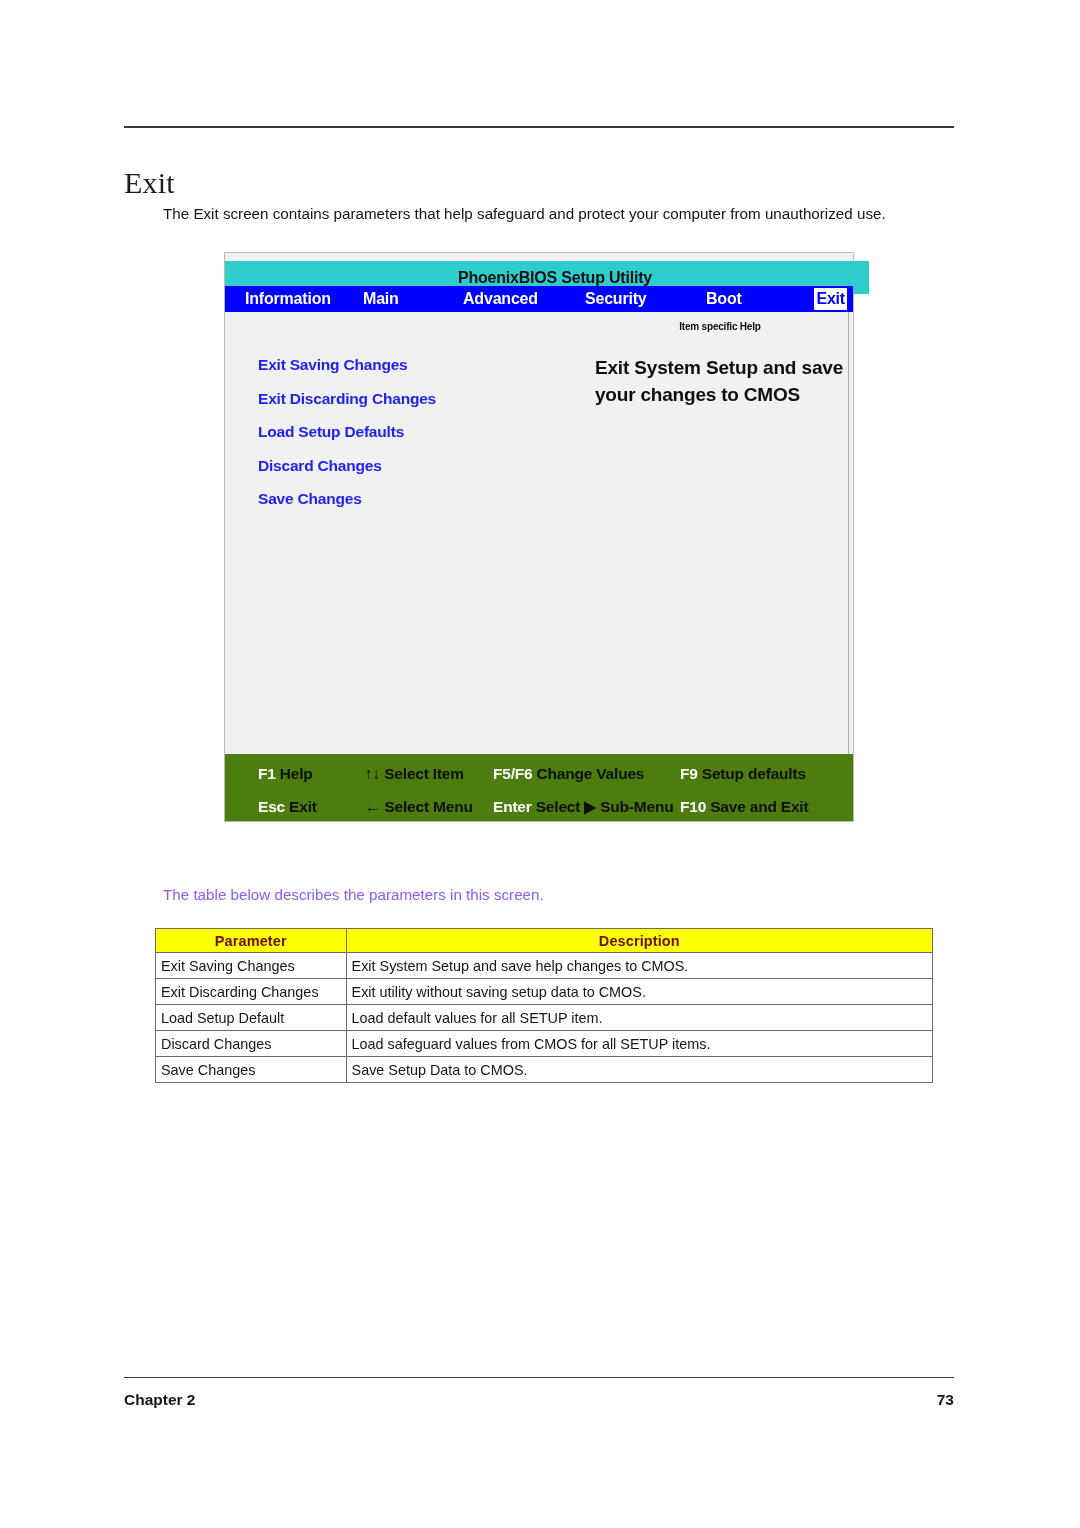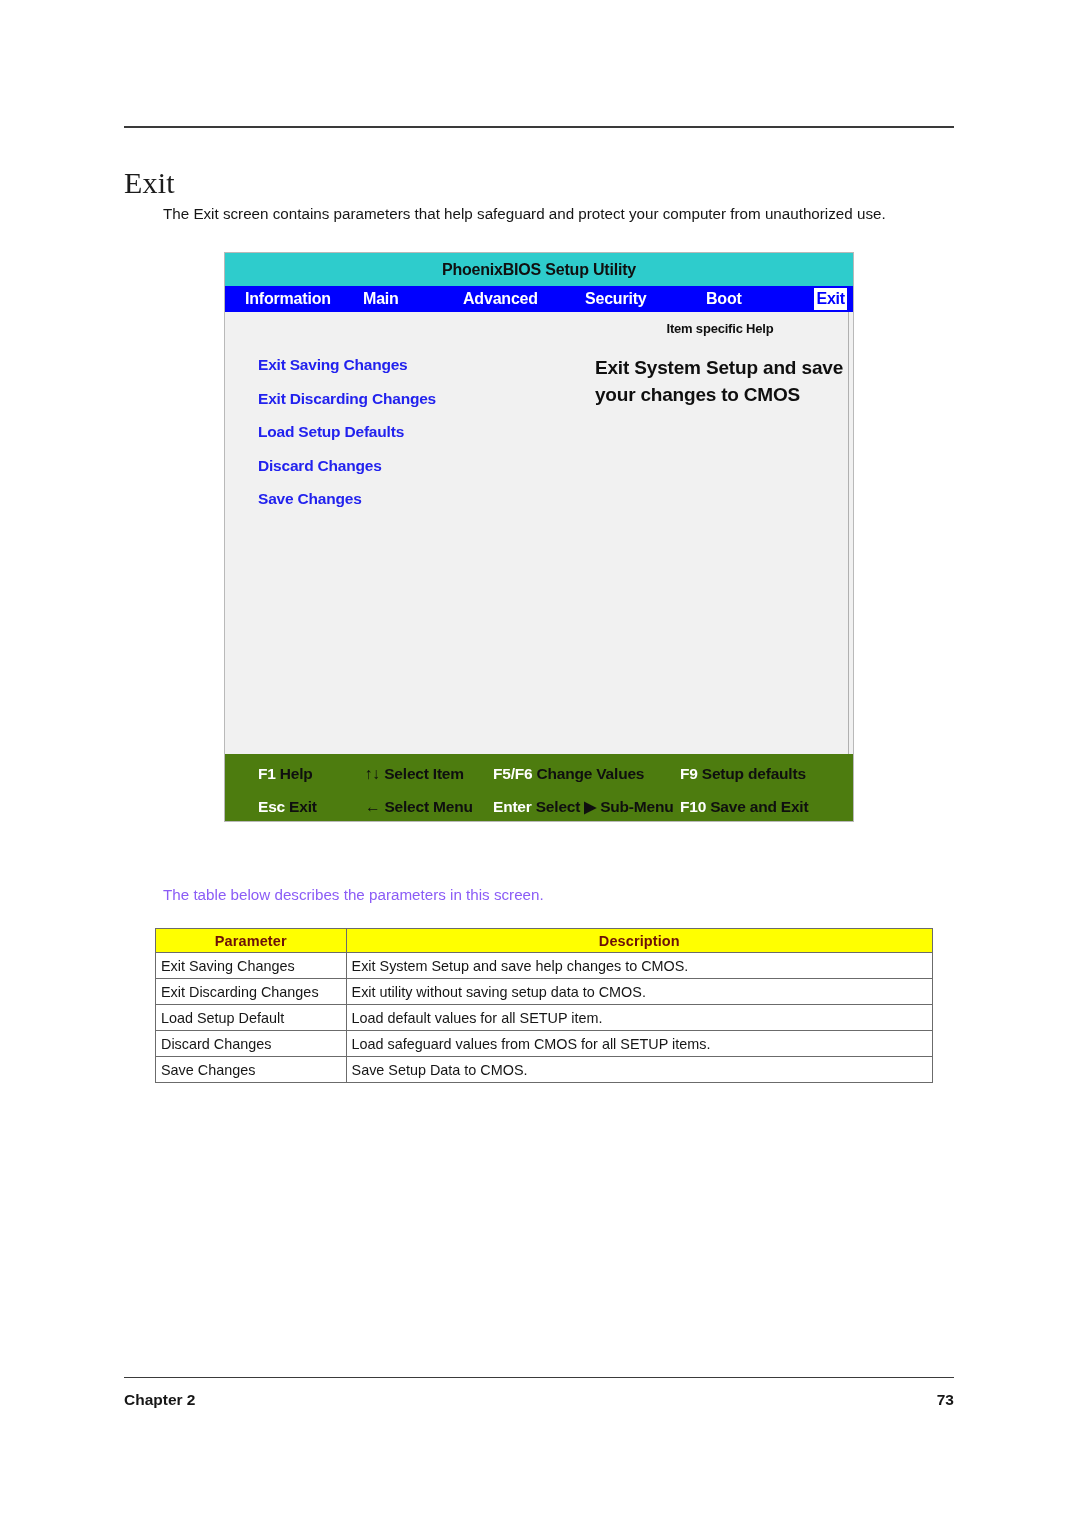--- a/index.html
+++ b/index.html
@@ -72,27 +72,28 @@
     width: 630px;
     height: 570px;
     background: #f1f1f1;
     border: 1px solid #b9b9b9;
     box-sizing: border-box;
     font-family: "Liberation Sans", sans-serif;
   }
 
   .bios-titlebar {
     position: absolute;
-    left: 0; top: 0;
+    left: 0; top: 8px;
     width: 100%;
     height: 33px;
     background: #2ecccc;
     display: flex;
     align-items: center;
     justify-content: center;
+    padding-left: 16px;
   }
   .bios-titlebar .t {
     font-size: 16px;
     font-weight: 700;
     color: #101010;
     letter-spacing: -0.2px;
   }
 
   .bios-menubar {
     position: absolute;
@@ -140,21 +141,21 @@
     height: 100%;
     background: #b0b0b0;
   }
 
   .help-title {
     position: absolute;
     left: 370px;
     top: 9px;
     width: 250px;
     text-align: center;
-    font-size: 13px;
+    font-size: 10px;
     font-weight: 700;
     color: #0f0f0f;
     letter-spacing: -0.2px;
   }
 
   .help-text {
     position: absolute;
     left: 370px;
     top: 42px;
     width: 248px;

